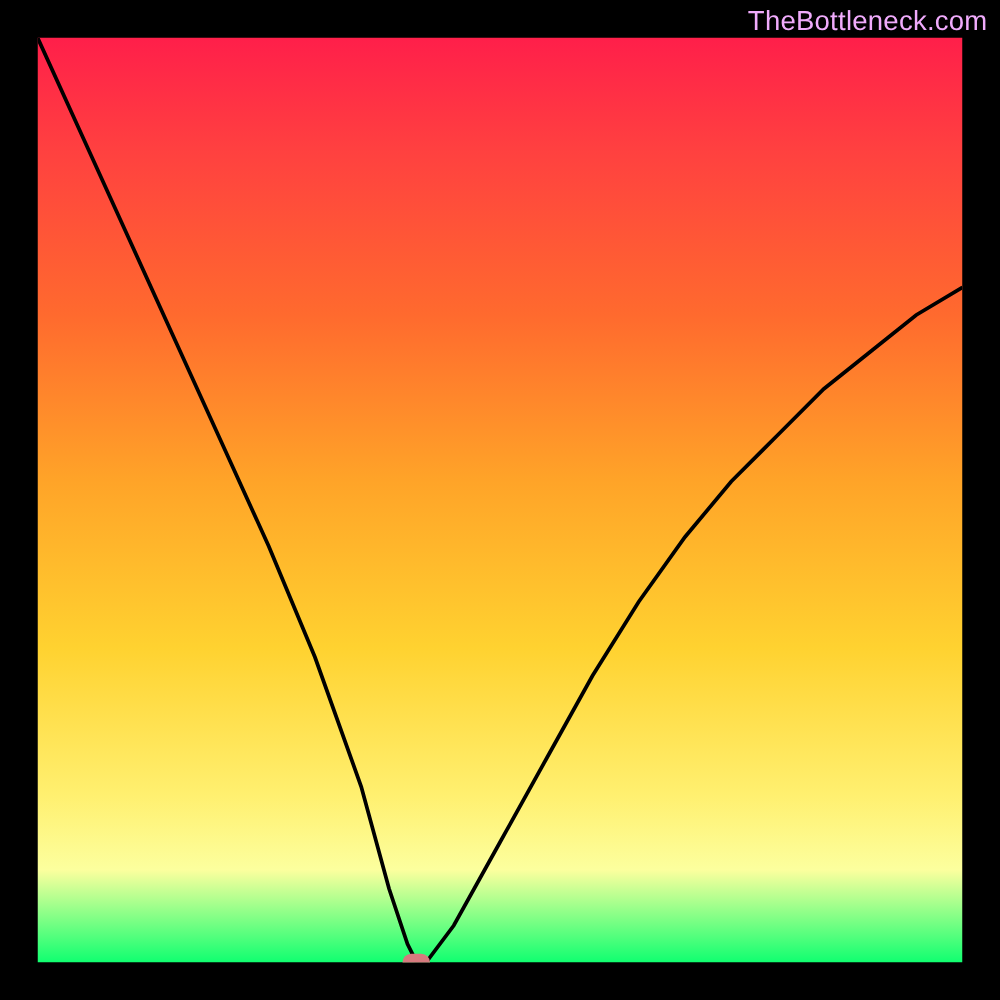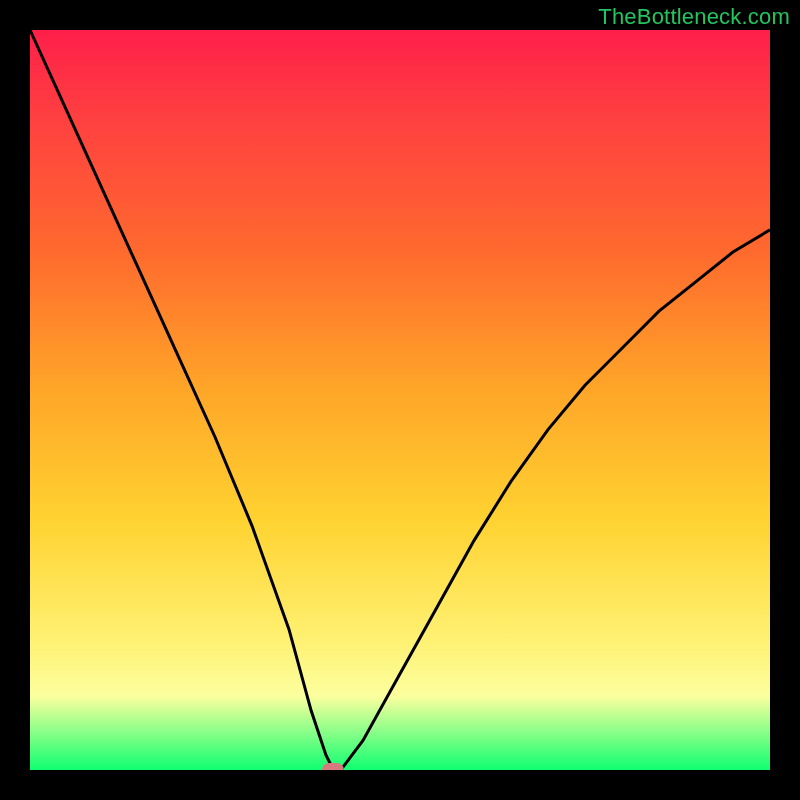--- a/index.html
+++ b/index.html
@@ -14,21 +14,21 @@
     position: relative;
     width: 800px;
     height: 800px;
     background: #000;
     box-sizing: border-box;
   }
   .watermark {
     position: absolute;
     top: 4px;
     right: 10px;
-    color: #22c55e;
+    color: #f0abfc;
     font-size: 22px;
     font-weight: 500;
     letter-spacing: 0.2px;
     z-index: 10;
   }
   .plot-area {
     position: absolute;
     left: 30px;
     top: 30px;
     width: 740px;

